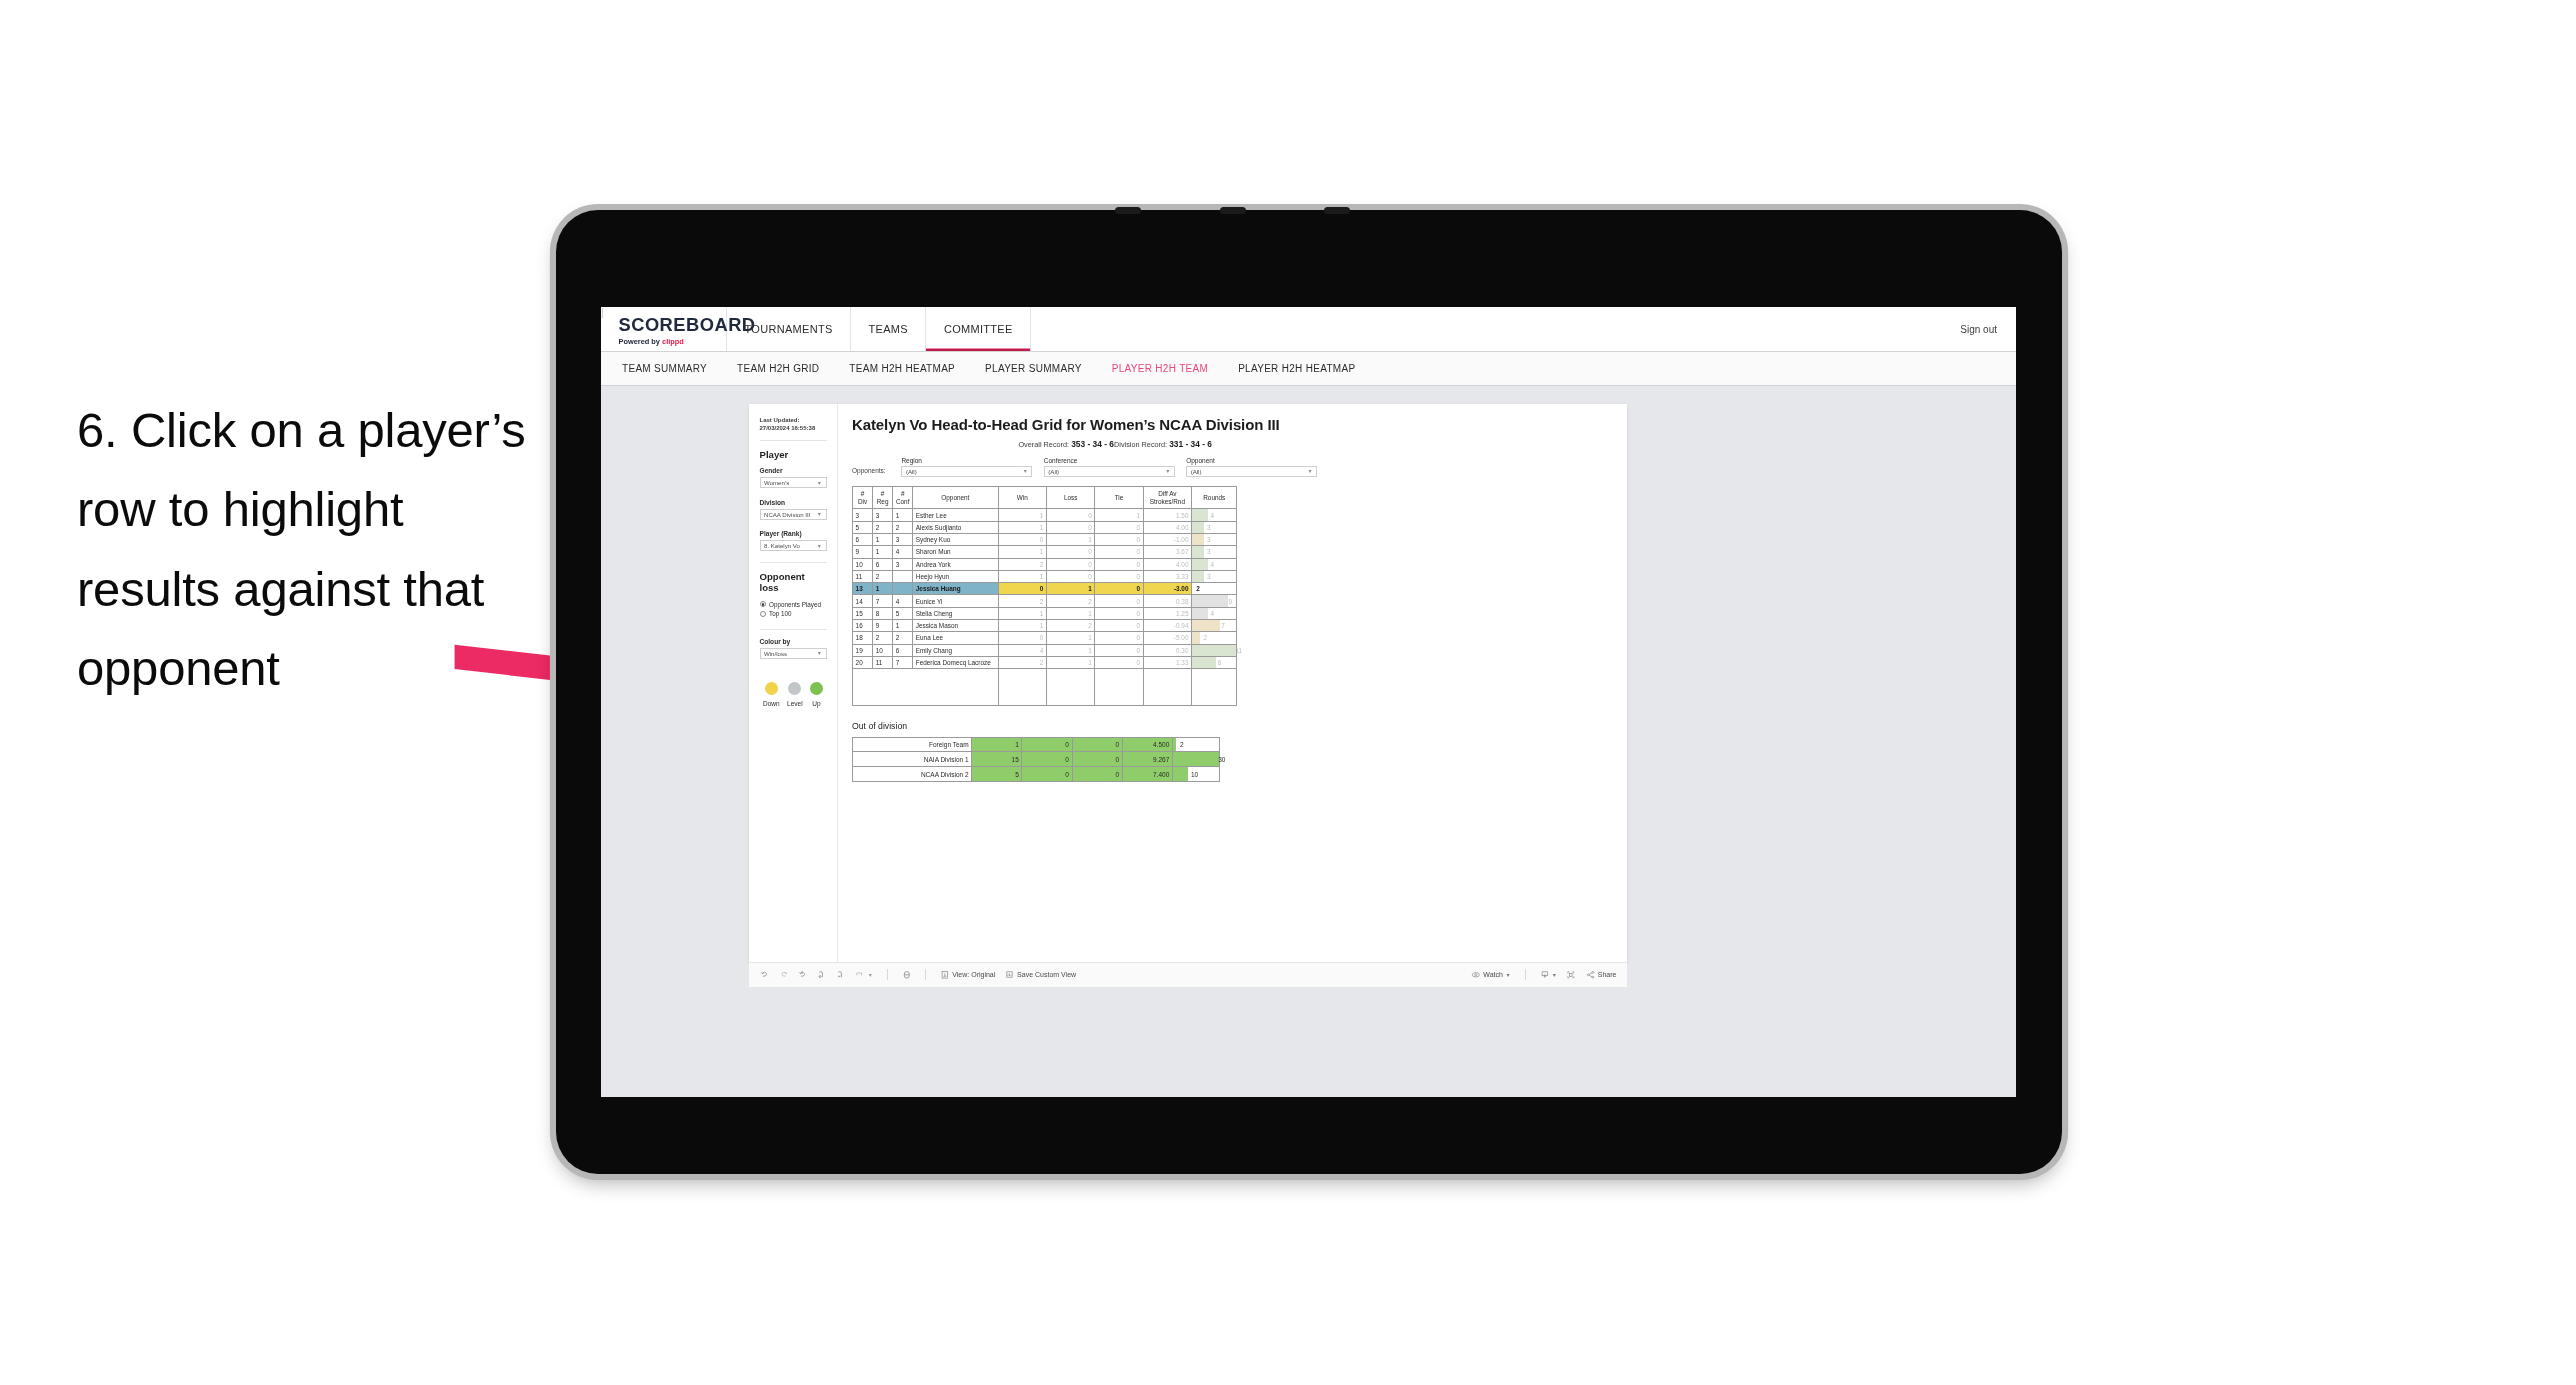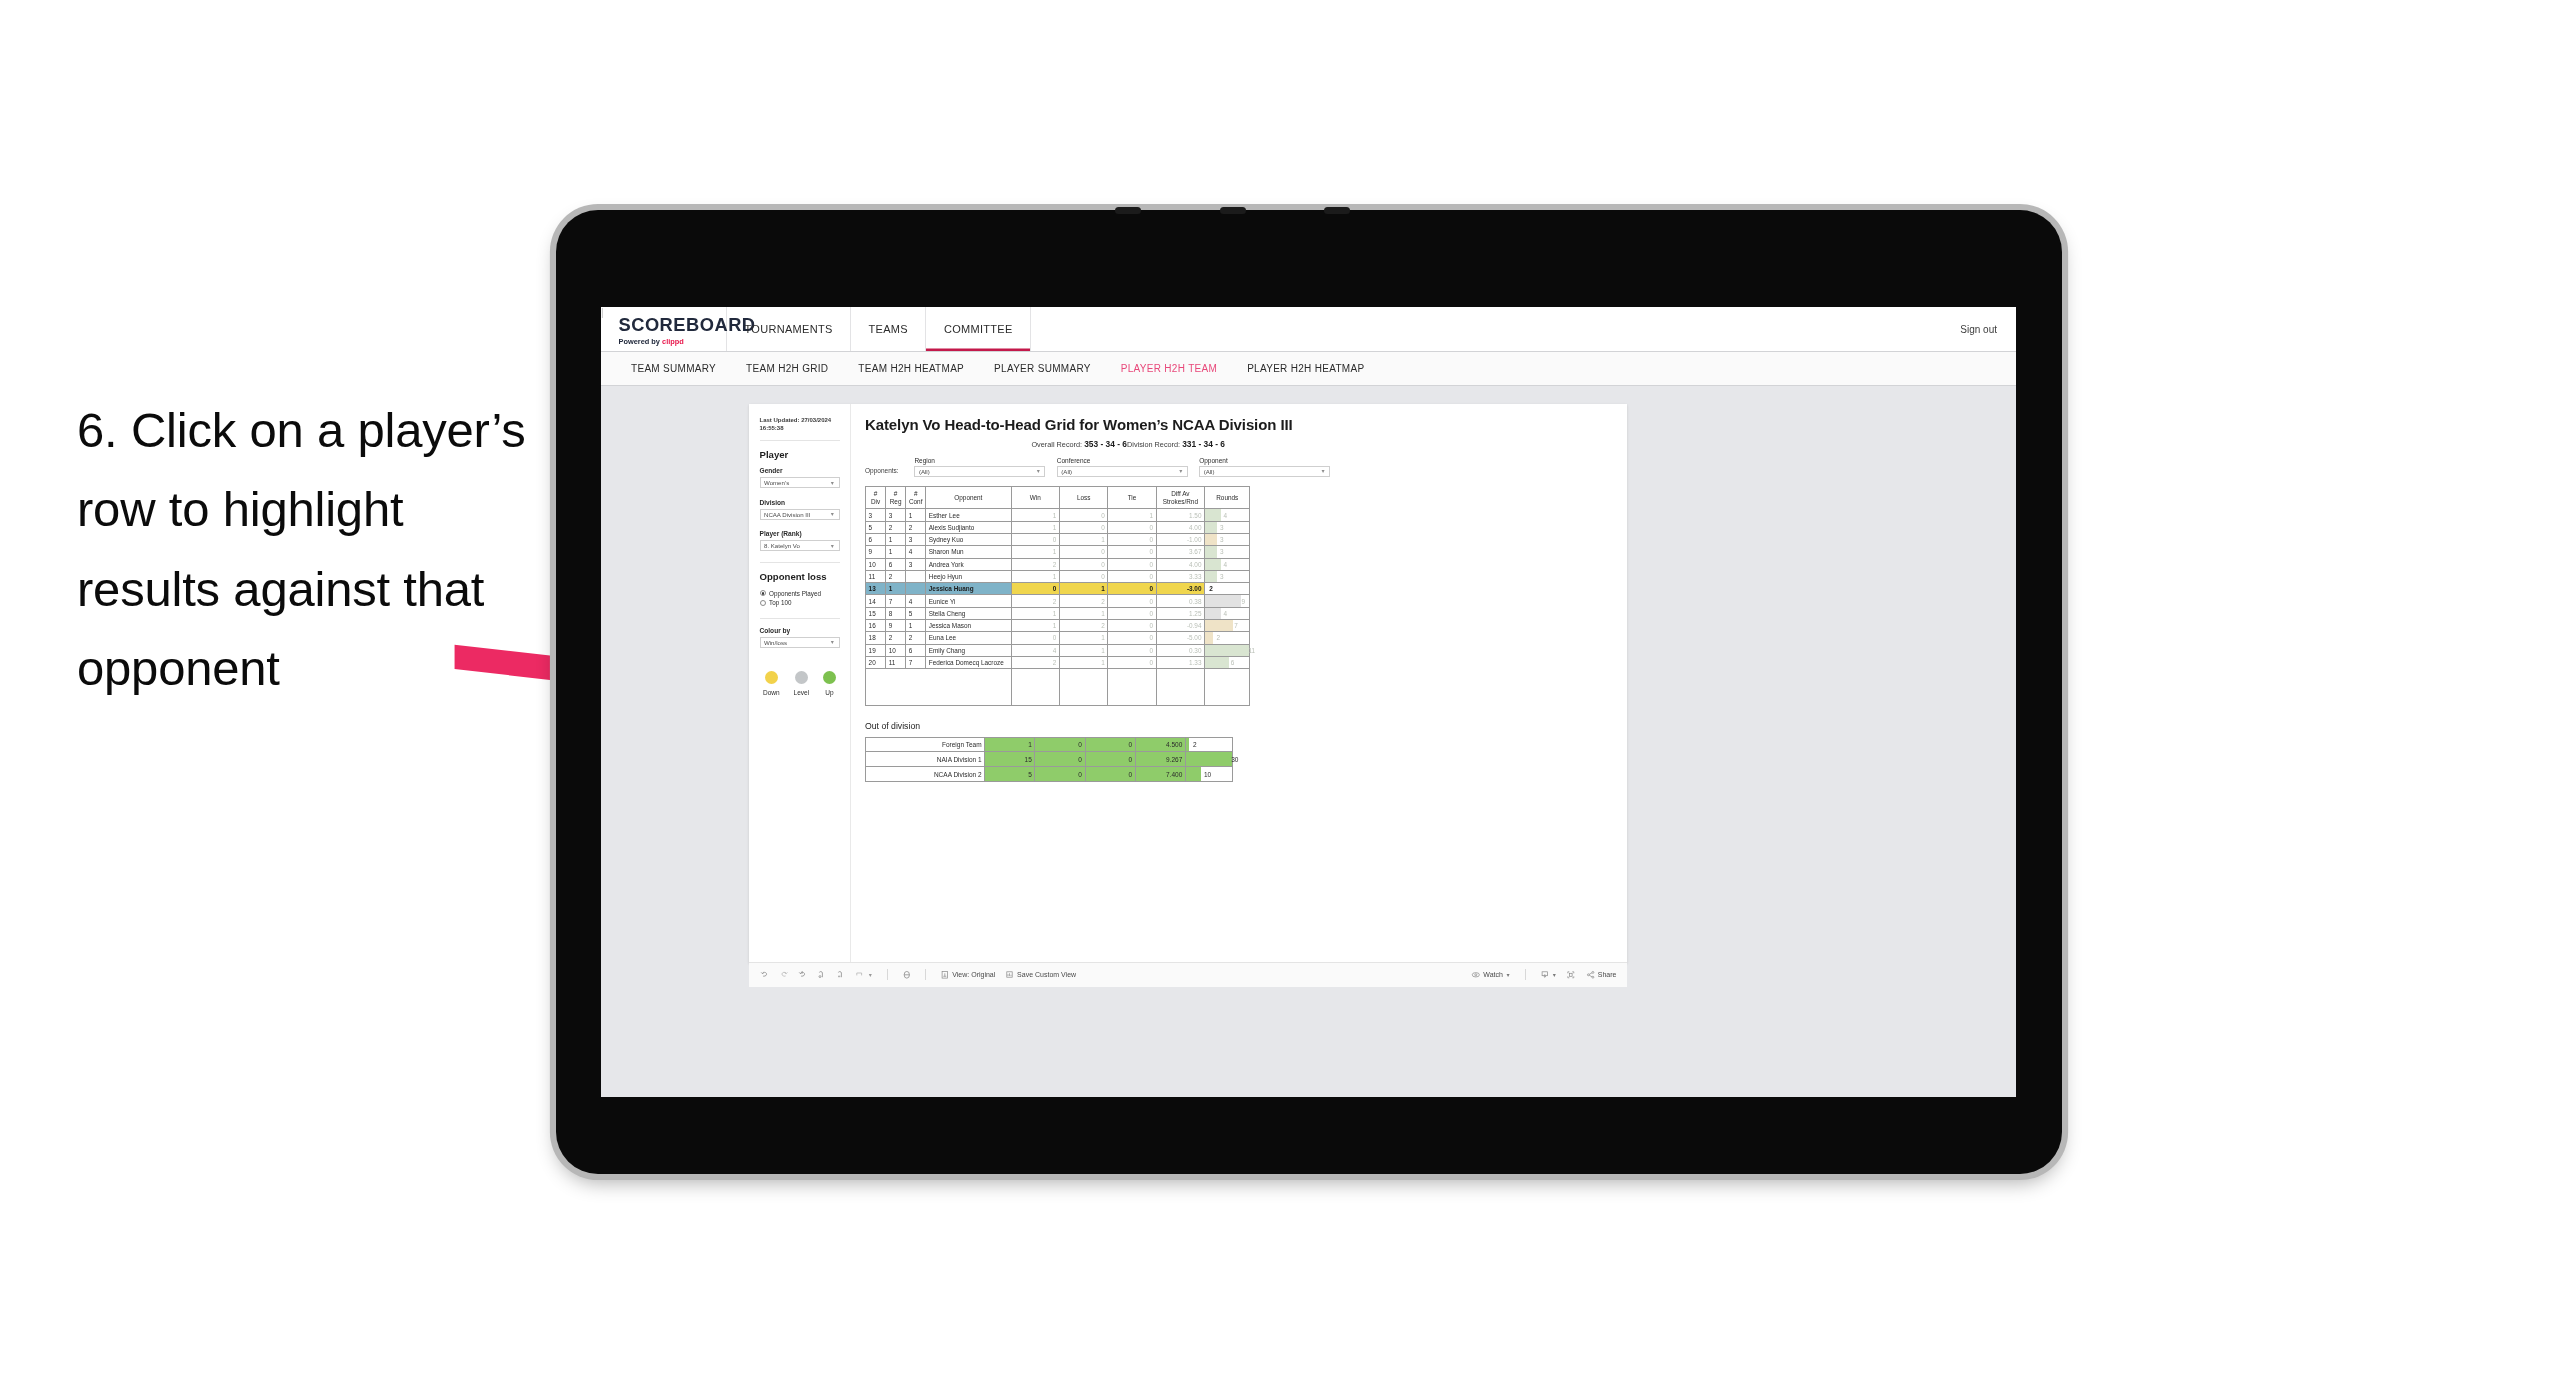--- a/index.html
+++ b/index.html
@@ -35,31 +35,31 @@
   #brand .pw b{color:#e8174b;text-align:right;}
   .tnav{display:flex;align-items:center;padding:0 17.5px;font-size:11px;color:#2b2b2b;
         letter-spacing:0.3px;border-right:0.9px solid #e3e3e5;cursor:pointer;}
   .tnav.active{box-shadow:inset 0 -2.6px 0 #c3194a;}
   #signout{margin-left:auto;display:flex;align-items:center;padding-right:19px;
            font-size:10px;color:#3d3d3d;gap:12.2px;}
   #signout .bar{color:#bdbdbd;}
 
   
   #subnav{height:33px;background:#fafafa;display:flex;align-items:center;
-          border-bottom:0.9px solid #d2d3d6;padding-left:30px;gap:30px;}
+          border-bottom:0.9px solid #d2d3d6;padding-left:21px;gap:30px;}
   .snav{font-size:10px;color:#2b2b2b;letter-spacing:0.3px;cursor:pointer;}
   .snav.active{color:#e8487a;}
 
   
   #workspace{position:relative;height:713px;background:#e6e7ea;}
   #card{position:absolute;left:148px;top:17.5px;width:878px;height:559px;
         background:#ffffff;box-shadow:0 0.9px 2.6px rgba(0,0,0,.13);display:flex;}
 
   
-  #sidebar{width:102px;padding:12.2px 10.5px 0 10.5px;box-sizing:border-box;
+  #sidebar{width:89px;padding:12.2px 10.5px 0 10.5px;box-sizing:border-box;
            border-right:0.9px solid #e9e9e9;font-size:6.1px;color:#2b2b2b;}
   .lastupd{font-size:6px;font-weight:bold;color:#3c3c3c;line-height:1.35;}
   .sdiv{height:0.9px;background:#e4e4e4;margin:7.9px 0 7.9px 0;}
   .sect{font-size:9.6px;font-weight:bold;color:#1e1e1e;margin:1.7px 0 7.9px 0;}
   .flab{font-size:6.6px;font-weight:bold;color:#2b2b2b;margin-bottom:2.6px;}
   .sel{height:11.4px;border:0.9px solid #cfcfcf;background:#fff;display:flex;align-items:center;
        padding:0 3.5px;font-size:6.1px;color:#4a4a4a;box-sizing:border-box;margin-bottom:10.5px;}
   .sel .cap{flex:1;overflow:hidden;white-space:nowrap;}
   .sel .car{font-size:5.2px;color:#8e8e8e;}
   .radio{display:flex;align-items:center;gap:3.5px;margin-bottom:2.6px;font-size:6.3px;color:#2b2b2b;}

